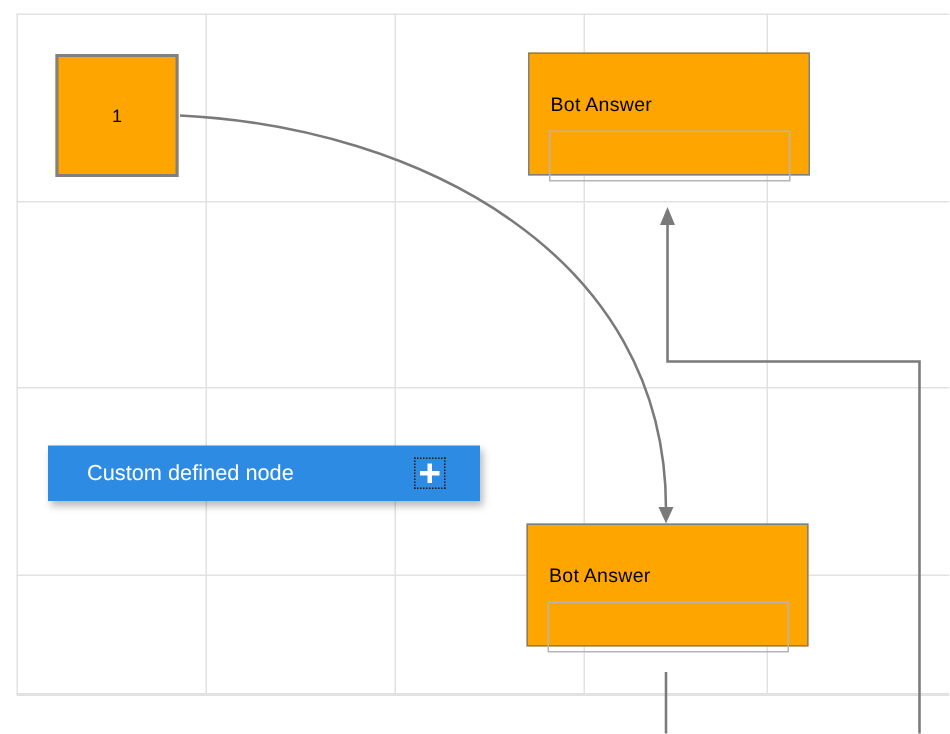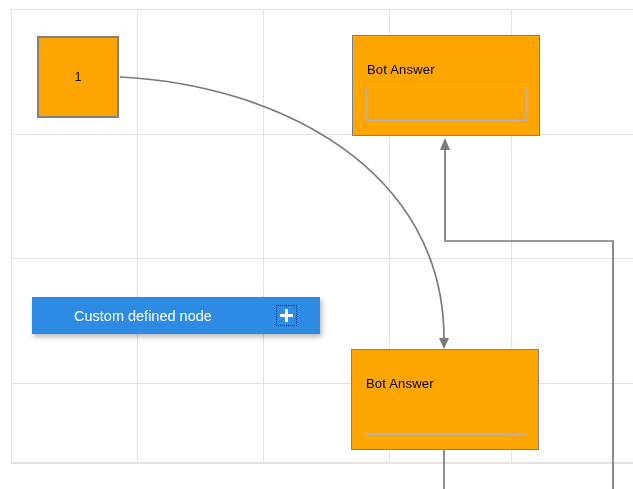--- a/index.html
+++ b/index.html
@@ -31,21 +31,21 @@
     border:2px solid var(--node-border);
     box-sizing:border-box;
     color:var(--label);
   }
   .node-square{
     left:37px;top:36px;width:82px;height:82px;
     display:flex;align-items:center;justify-content:center;
     font-size:12px;
   }
   .node-bot{
-    width:188px;height:101px;
+    width:188px;height:82px;
     border-width:1.5px;
   }
   .node-bot .bot-title{
     position:absolute;left:14px;top:26px;
     font-size:13px;letter-spacing:.2px;
   }
   .node-bot .bot-input{
     position:absolute;left:13px;top:51px;width:161px;height:34px;
     border:1px solid var(--inner-border);
     background:transparent;box-sizing:border-box;
@@ -54,21 +54,21 @@
   #bot-answer-bottom{left:351px;top:349px;}
 
   .custom-bar{
     position:absolute;left:32px;top:297px;width:288px;height:37px;
     background:var(--custom-fill);
     box-shadow:2px 3px 5px rgba(0,0,0,0.28);
     display:flex;align-items:center;
     color:var(--custom-label);
     font-size:14.5px;
   }
-  .custom-bar .bar-label{padding-left:42px;flex:1 1 auto;}
+  .custom-bar .bar-label{padding-left:26px;flex:1 1 auto;}
   .plus-btn{
     width:21px;height:21px;margin-right:23px;
     border:1px dotted #1b1b1b;
     box-sizing:border-box;
     position:relative;cursor:pointer;flex:0 0 auto;
   }
   .plus-btn .ph,.plus-btn .pv{position:absolute;background:var(--custom-label);}
   .plus-btn .ph{left:3px;right:3px;top:8px;height:3px;}
   .plus-btn .pv{top:3px;bottom:3px;left:8px;width:3px;}
 </style>

